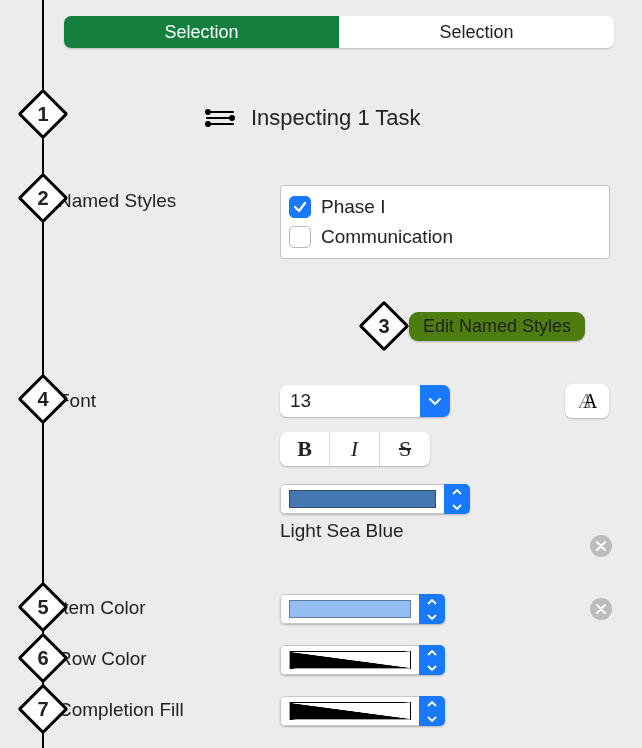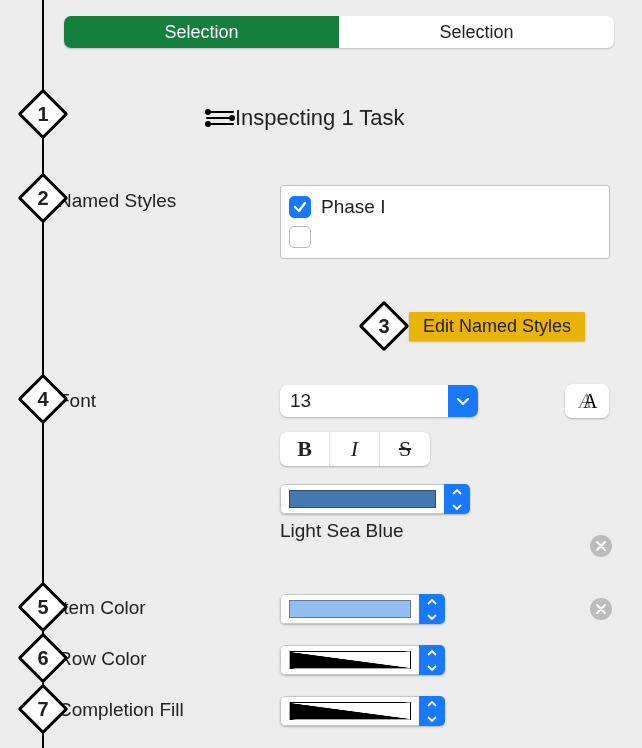--- a/index.html
+++ b/index.html
@@ -36,42 +36,42 @@
   .diamond-marker .shape {
     position: absolute; inset: 0; background: #fff; border: 3px solid #000;
     transform: rotate(45deg); border-radius: 2px;
   }
   .diamond-marker .num {
     position: absolute; inset: 0; display: flex; align-items: center; justify-content: center;
     font-weight: 700; font-size: 20px;
   }
 
   .heading-row {
-    position: absolute; left: 205px; top: 105px; display: flex; align-items: center; 
+    position: absolute; left: 205px; top: 105px; display: flex; align-items: center; gap: 16px;
   }
   .heading-row .icon { width: 30px; height: 22px; }
   .heading-row .title { font-size: 22px; }
 
   .label { position: absolute; font-size: 19px; }
 
   .listbox {
     position: absolute; left: 280px; top: 185px; width: 330px;
     background: #fff; border: 1px solid #c2c2c2; border-radius: 3px; padding: 6px 8px;
   }
   .listbox .row { display: flex; align-items: center; gap: 10px; padding: 4px 0; font-size: 19px; }
   .chk {
     width: 22px; height: 22px; border-radius: 5px; border: 1px solid #b8b8b8;
     background: #fff; display: flex; align-items: center; justify-content: center;
     flex-shrink: 0;
   }
   .chk.checked { background: #1879ff; border-color: #1879ff; }
   .chk.checked svg { width: 14px; height: 14px; }
 
   .push-button {
-    position: absolute; background: #eab308; border-radius: 1px; padding: 4px 14px;
+    position: absolute; background: #4d7c0f; border-radius: 9px; padding: 4px 14px;
     font-size: 18px; box-shadow: 0 1px 2px rgba(0,0,0,0.25);
   }
 
   .combo {
     position: absolute; background: #fff; border-radius: 7px; height: 32px;
     box-shadow: 0 1px 2px rgba(0,0,0,0.25); display: flex; align-items: stretch;
     font-size: 19px;
   }
   .combo-text { flex: 1; display: flex; align-items: center; padding: 0 10px; }
   .combo-btn {
@@ -159,26 +159,27 @@
   <div class="row">
     <span class="chk checked">
         <svg viewBox="0 0 14 14">
           <path d="M2 7 L6 11 L12 3" stroke="#fff" stroke-width="2.2" fill="none" stroke-linecap="round" stroke-linejoin="round"></path>
         </svg>
       </span>
     <span>Phase I</span>
   </div>
   <div class="row">
     <span class="chk"></span>
+    <span>Communication</span>
   </div>
 </div>
 
 <div class="push-button" style="left:409px; top:312px;">Edit Named Styles</div>
 
-<div class="combo" style="left:280px; top:385px; width:198px;">
+<div class="combo" style="left:280px; top:385px; width:170px;">
   <span class="combo-text">13</span>
   <span class="combo-btn">
     <svg viewBox="0 0 14 14">
         <path d="M2 5 L7 10 L12 5" stroke="#fff" stroke-width="2" fill="none" stroke-linecap="round" stroke-linejoin="round"></path>
       </svg>
   </span>
 </div>
 
 <div class="font-picker-btn" style="left:565px; top:384px;">
   <svg width="24" height="22" viewBox="0 0 24 22">

